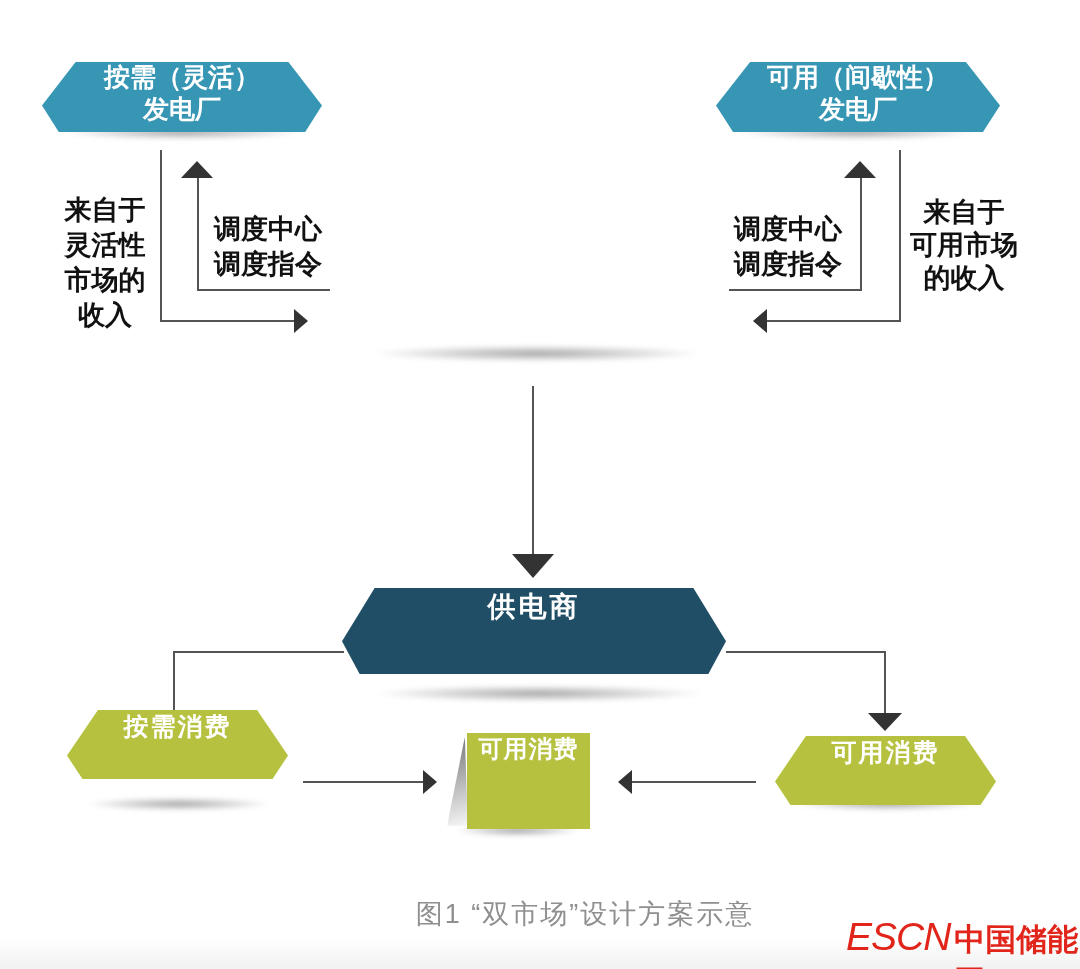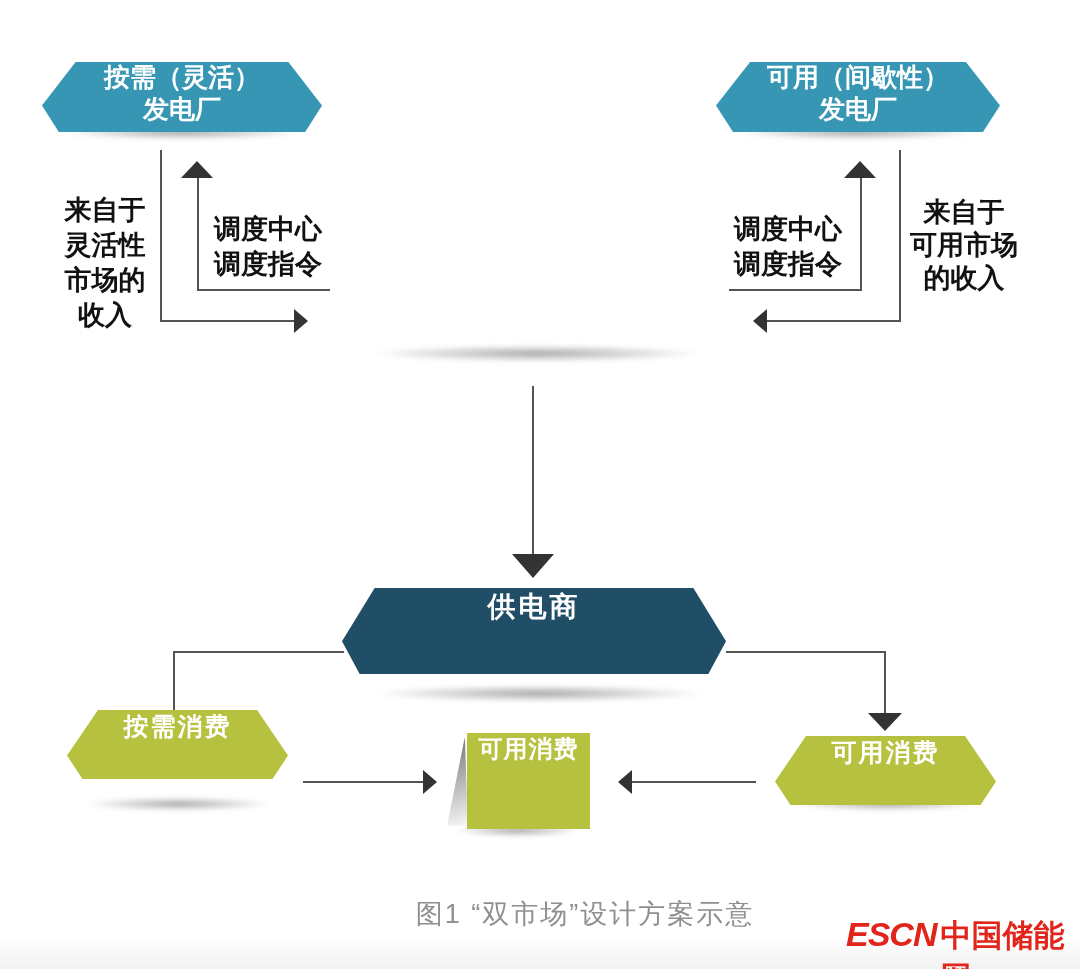--- a/index.html
+++ b/index.html
@@ -102,21 +102,21 @@
     font-size:27px;letter-spacing:2px;color:var(--caption_gray,#8f8f8f);font-weight:normal;padding-left:45px;
   }
   #footer-strip{
     position:absolute;left:0;bottom:0;width:100%;height:30px;
     background:linear-gradient(180deg,rgba(243,243,243,0),#f1f1f1);
   }
   #logo{
     position:absolute;left:846px;top:915px;display:flex;align-items:baseline;
     font-family:"Liberation Sans","DejaVu Sans",sans-serif;color:var(--logo_red,#e1251b);
   }
-  #logo .abbr{font-size:34px;font-weight:bold;font-style:italic;letter-spacing:-1px;}
+  #logo .abbr{font-size:39px;font-weight:normal;font-style:italic;letter-spacing:-1px;}
   #logo .name{font-size:31px;font-weight:bold;margin-left:4px;letter-spacing:0;}
 </style>
 </head>
 <body>
 
 <div id="canvas">
 
   <div class="eshadow" id="sh-flex"></div>
   <div class="eshadow" id="sh-int"></div>
   <div class="eshadow" id="sh-dispatch"></div>

